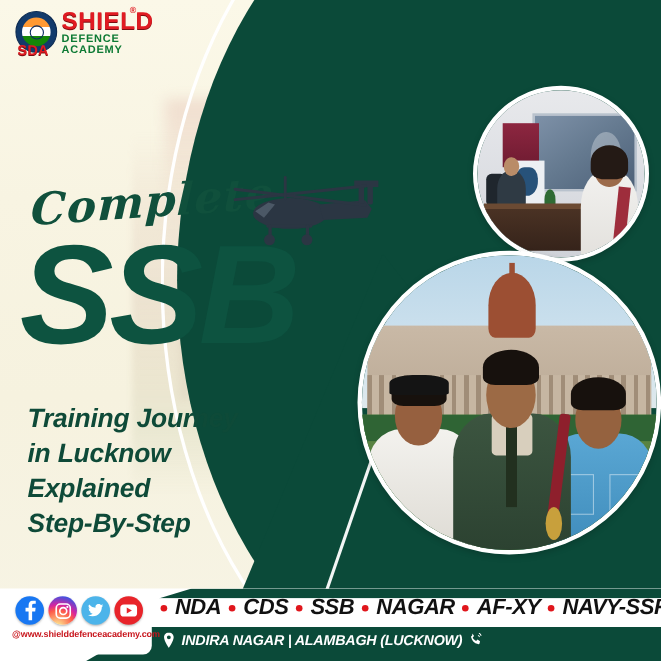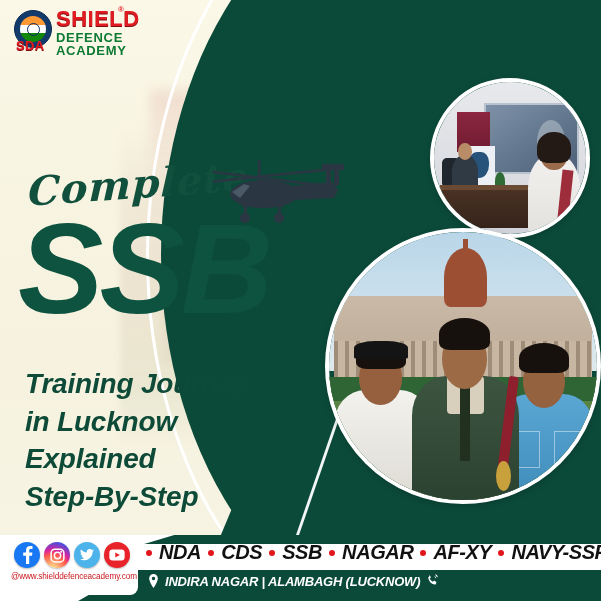--- a/index.html
+++ b/index.html
@@ -142,21 +142,21 @@
   }
   .logo-shield {
     font-size: 22px;
     font-weight: bold;
     color: #e01b22;
     letter-spacing: .5px;
     text-shadow: 0 1px 0 #7d0d10;
     display: block;
   }
   .logo-sub {
-    font-size: 13px;
+    font-size: 10px;
     font-weight: bold;
     color: #0d7a34;
     letter-spacing: .7px;
     display: block;
     margin-top: 1px;
   }
   .logo-reg {
     position: absolute;
     left: 118px; top: 5px;
     font-size: 8px;
@@ -207,21 +207,21 @@
     font-style: italic;
     color: #0d5340;
     letter-spacing: -4px;
     line-height: 1;
   }
   .headline-bottom {
     position: absolute;
     left: 25px;
     top: 365px;
     width: 290px;
-    font-size: 28px;
+    font-size: 24px;
     font-style: italic;
     font-weight: bold;
     line-height: 1.34;
     color: #0e4a38;
     letter-spacing: -.2px;
   }
 
   
   .heli {
     position: absolute;
@@ -363,21 +363,21 @@
   }
   .soc-fb { background: #1877f2; }
   .soc-ig { background: radial-gradient(circle at 32% 106%, #fdf497 0%, #fd5949 45%, #d6249f 60%, #285aeb 90%); }
   .soc-tw { background: #4cb4ea; }
   .soc-yt { background: #e8242a; }
   .website {
     position: absolute;
     left: 5px;
     top: 33px;
     font-size: 8.2px;
-    font-weight: normal;
+    font-weight: bold;
     color: #c8161d;
     letter-spacing: -.1px;
     white-space: nowrap;
   }
   .courses {
     position: absolute;
     left: 146px;
     top: 6px;
     display: flex;
     align-items: center;
@@ -392,21 +392,21 @@
   .bullet {
     width: 6px; height: 6px; border-radius: 50%;
     background: #e0161c;
     flex: 0 0 6px;
   }
   .contact {
     position: absolute;
     left: 148px;
     top: 39px;
     display: flex;
-    align-items: flex-start;
+    align-items: center;
     gap: 6px;
     font-size: 13px;
     font-weight: bold;
     color: #ffffff;
     font-style: italic;
     letter-spacing: -.2px;
     white-space: nowrap;
   }
   .ic { flex: 0 0 auto; display: flex; align-items: center; }
 </style>

